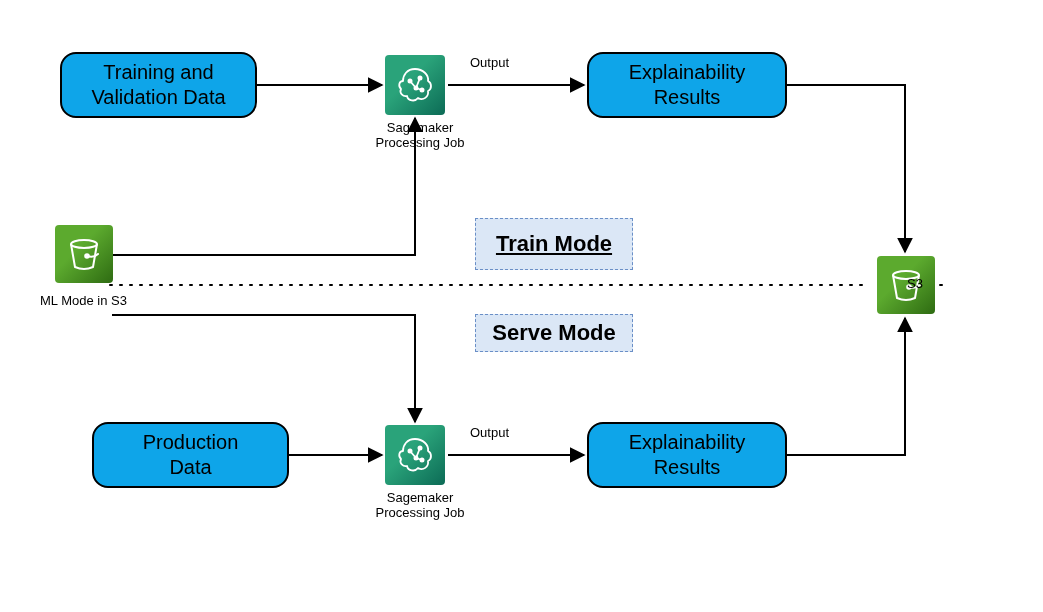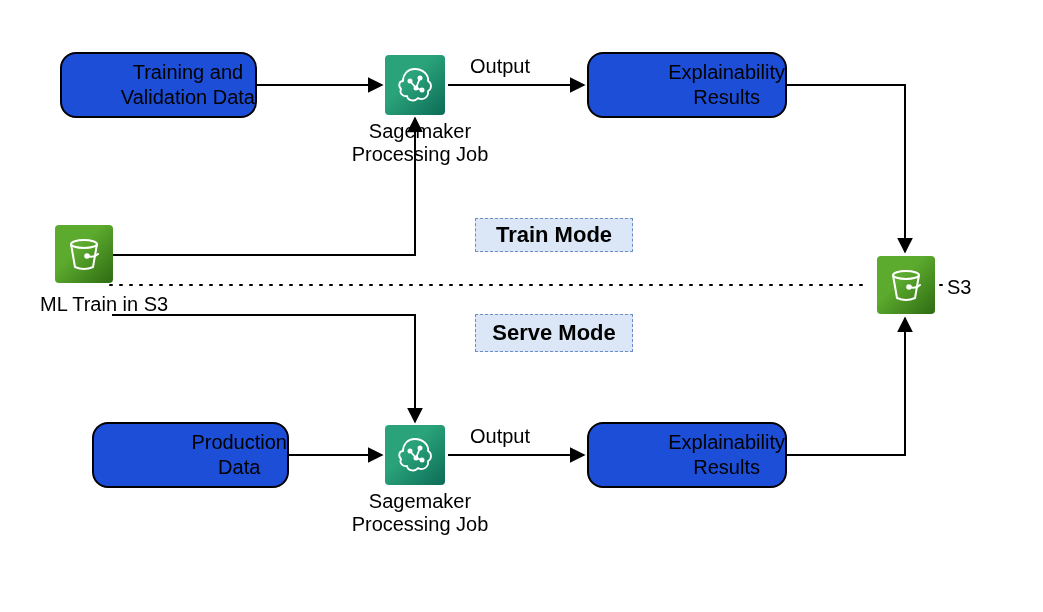--- a/index.html
+++ b/index.html
@@ -8,43 +8,43 @@
     font-family: Arial, Helvetica, sans-serif;
     background: #fff;
     width: 1043px;
     height: 612px;
     position: relative;
   }
   .box {
     position: absolute;
     border: 2px solid #000;
     border-radius: 16px;
-    background: #1d4ed8;
+    background: #0ea5e9;
     display: flex;
     align-items: center;
-    justify-content: flex-end;
+    justify-content: center;
     text-align: center;
     font-size: 20px;
     line-height: 1.25;
     box-sizing: border-box;
   }
   .mode-label {
     position: absolute;
     border: 1.5px dashed #6a8fc7;
     background: #dbe7f6;
     font-weight: bold;
     font-size: 22px;
     display: flex;
     align-items: center;
     justify-content: center;
     box-sizing: border-box;
   }
   .label {
     position: absolute;
-    font-size: 20px;
+    font-size: 13px;
     text-align: center;
   }
   .sg-icon {
     position: absolute;
     width: 60px;
     height: 60px;
     background: linear-gradient(135deg, #2aa37a 40%, #0c6b56 100%);
     border-radius: 4px;
     display:flex;
     align-items:center;
@@ -149,35 +149,35 @@
 <div class="s3-icon" style="left:55px; top:225px;">
   <svg width="40" height="40" viewBox="0 0 40 40">
     <g fill="none" stroke="#fff" stroke-width="2" stroke-linejoin="round">
       <ellipse cx="20" cy="10" rx="13" ry="4"></ellipse>
       <path d="M7 10 L11 33 Q20 37 29 33 L33 10"></path>
       <path d="M23 22 Q30 24 34 20" stroke-linecap="round"></path>
       <circle cx="23" cy="22" r="1.8" fill="#fff"></circle>
     </g>
   </svg>
 </div>
-<div class="label" style="left:40px; top:293px; width:150px; text-align:left;">ML Train in S3</div>
+<div class="label" style="left:40px; top:293px; width:150px; text-align:left;">ML Mode in S3</div>
 
 <div class="s3-icon" style="left:877px; top:256px;">
   <svg width="40" height="40" viewBox="0 0 40 40">
     <g fill="none" stroke="#fff" stroke-width="2" stroke-linejoin="round">
       <ellipse cx="20" cy="10" rx="13" ry="4"></ellipse>
       <path d="M7 10 L11 33 Q20 37 29 33 L33 10"></path>
       <path d="M23 22 Q30 24 34 20" stroke-linecap="round"></path>
       <circle cx="23" cy="22" r="1.8" fill="#fff"></circle>
     </g>
   </svg>
 </div>
-<div class="label" style="left:947px; top:276px;">S3</div>
+<div class="label" style="left:907px; top:276px;">S3</div>
 
 <div class="label" style="left:470px; top:55px;">Output</div>
 <div class="label" style="left:470px; top:425px;">Output</div>
 
-<div class="mode-label" style="left:475px; top:218px; width:158px; height:34px;">
+<div class="mode-label" style="left:475px; top:218px; width:158px; height:52px;text-decoration:underline;">
   <span>Train Mode</span>
 </div>
 <div class="mode-label" style="left:475px; top:300px; width:158px; height:38px;margin-top:14px;">
   <span>Serve Mode</span>
 </div>
 
 </body></html>

